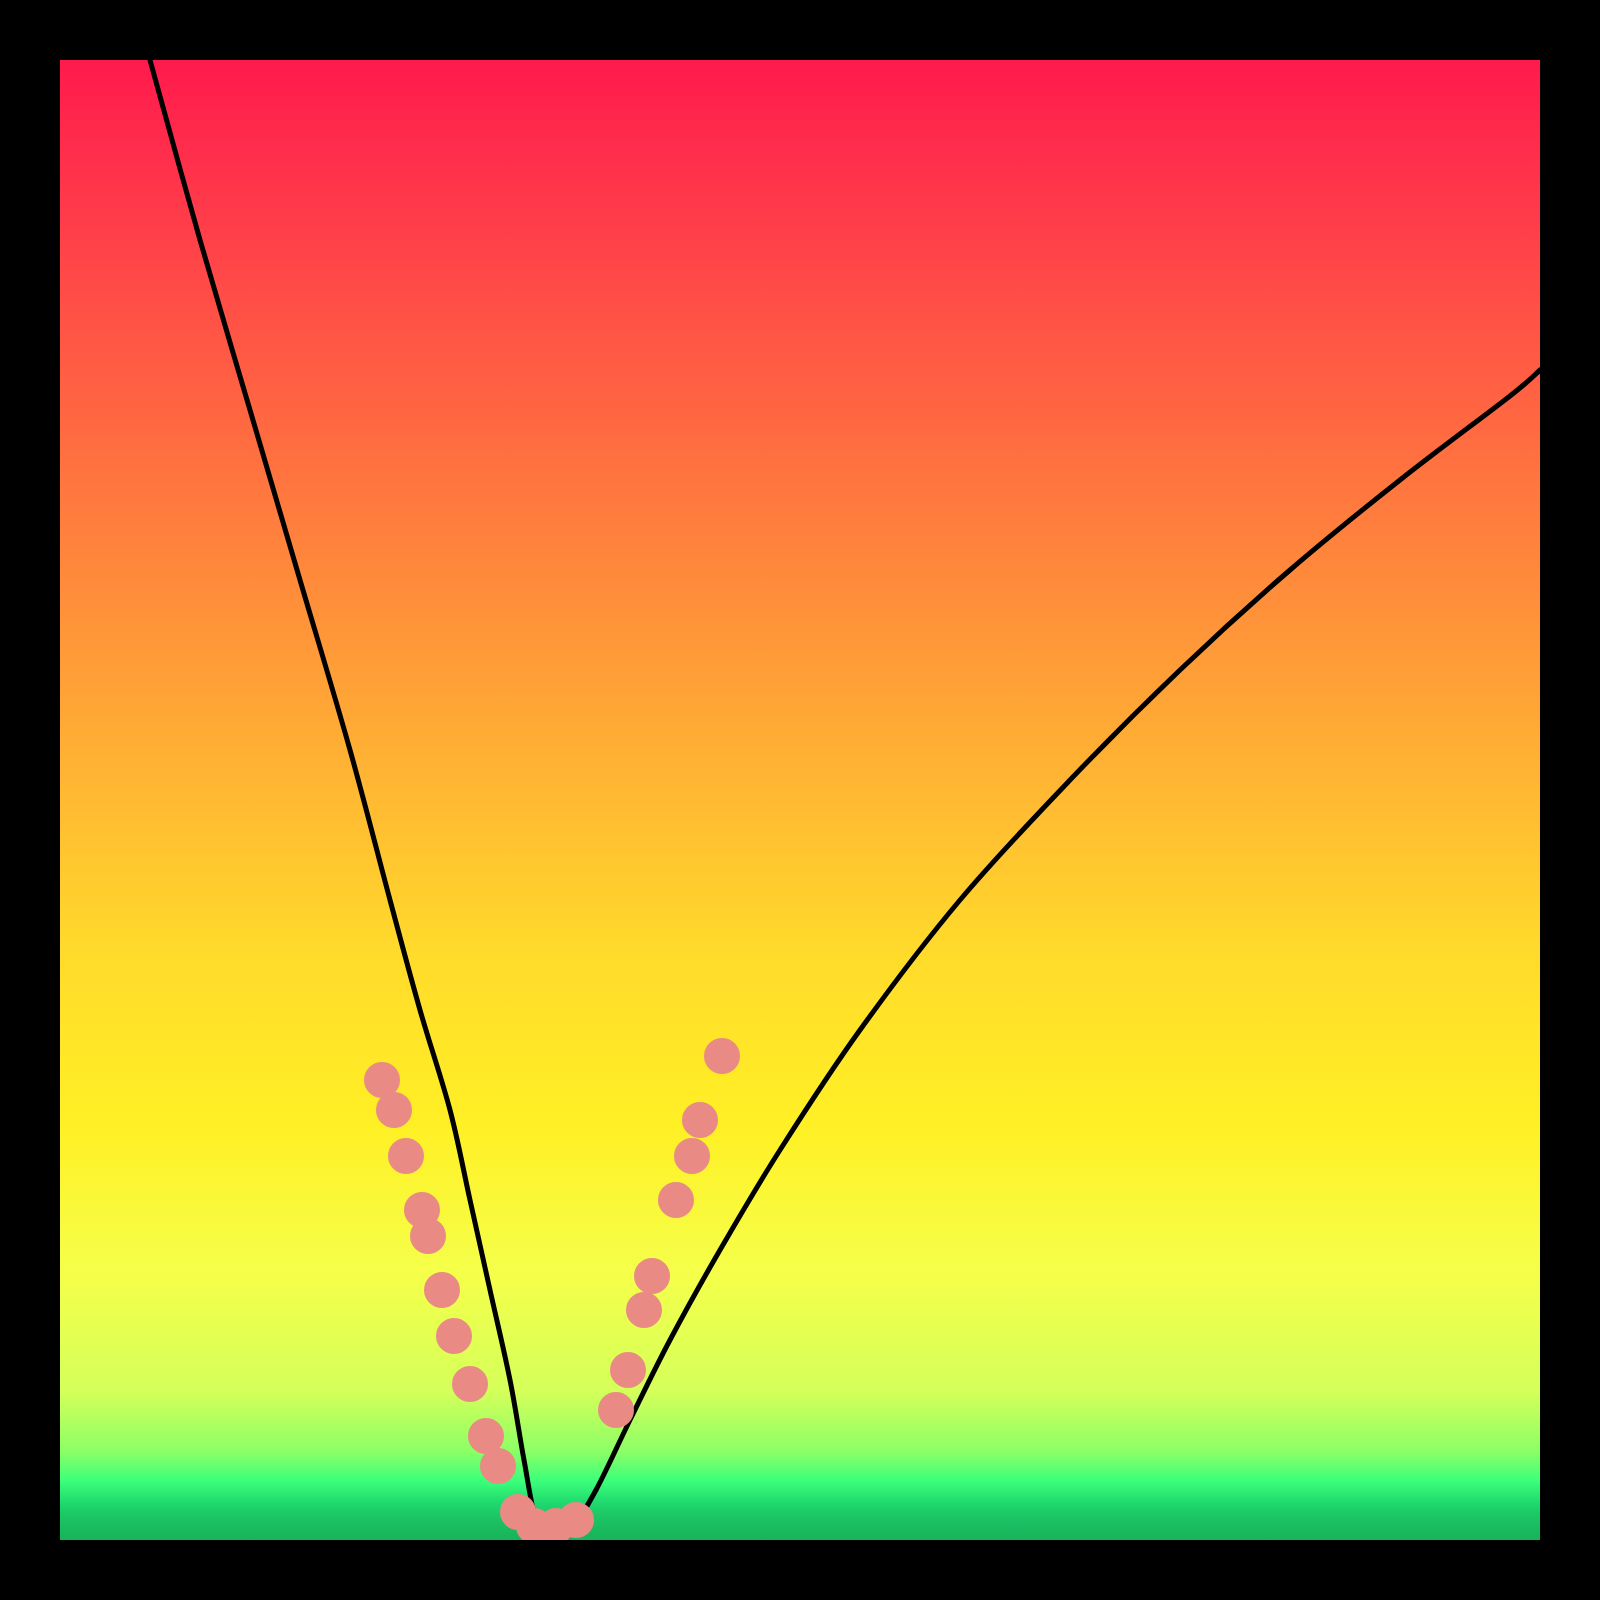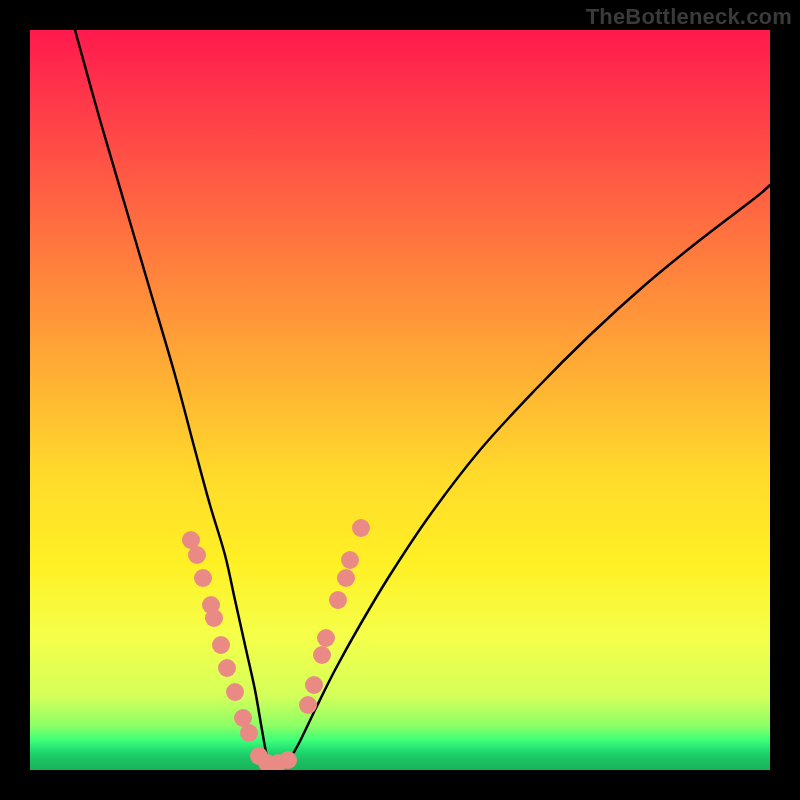--- a/index.html
+++ b/index.html
@@ -67,21 +67,20 @@
   }
   .dot {
     fill: #e98b84;
     stroke: none;
   }
 </style>
 </head>
 <body>
 
 <div class="frame">
-  <div class="watermark">TheBottleneck.com</div>
   <div class="plot-area">
     <svg class="overlay" width="740" height="740" viewBox="0 0 740 740">
       <path id="curve-path" class="curve" d="M 45 0 C 49.166666666666664 15, 61.666666666666664 60.83333333333333, 70 90 C 78.33333333333333 119.16666666666667, 86.66666666666667 146.66666666666666, 95 175 C 103.33333333333333 203.33333333333334, 111.66666666666667 231.66666666666666, 120 260 C 128.33333333333334 288.3333333333333, 137.5 318.3333333333333, 145 345 C 152.5 371.6666666666667, 159.16666666666666 398.3333333333333, 165 420 C 170.83333333333334 441.6666666666667, 175 457.5, 180 475 C 185 492.5, 190.83333333333334 509.1666666666667, 195 525 C 199.16666666666666 540.8333333333334, 201.66666666666666 555, 205 570 C 208.33333333333334 585, 211.66666666666666 600, 215 615 C 218.33333333333334 630, 222.16666666666666 645.8333333333334, 225 660 C 227.83333333333334 674.1666666666666, 229.83333333333334 688.3333333333334, 232 700 C 234.16666666666666 711.6666666666666, 235.83333333333334 724.1666666666666, 238 730 C 240.16666666666666 735.8333333333334, 242.16666666666666 734.1666666666666, 245 735 C 247.83333333333334 735.8333333333334, 251.16666666666666 738.3333333333334, 255 735 C 258.8333333333333 731.6666666666666, 263 724.1666666666666, 268 715 C 273 705.8333333333334, 278.8333333333333 692.5, 285 680 C 291.1666666666667 667.5, 297.5 654.1666666666666, 305 640 C 312.5 625.8333333333334, 320.8333333333333 610.8333333333334, 330 595 C 339.1666666666667 579.1666666666666, 348.3333333333333 563.3333333333334, 360 545 C 371.6666666666667 526.6666666666666, 385 505.8333333333333, 400 485 C 415 464.1666666666667, 432.5 440.8333333333333, 450 420 C 467.5 399.1666666666667, 486.6666666666667 379.1666666666667, 505 360 C 523.3333333333334 340.8333333333333, 541.6666666666666 322.5, 560 305 C 578.3333333333334 287.5, 596.6666666666666 270.8333333333333, 615 255 C 633.3333333333334 239.16666666666666, 651.6666666666666 224.5, 670 210 C 688.3333333333334 195.5, 713.3333333333334 177.16666666666666, 725 168 C 736.6666666666666 158.83333333333334, 737.5 157.16666666666666, 740 155"></path>
       <g id="dots">
           <circle cx="161" cy="510" r="9" class="dot"></circle>
           <circle cx="167" cy="525" r="9" class="dot"></circle>
           <circle cx="173" cy="548" r="9" class="dot"></circle>
           <circle cx="181" cy="575" r="9" class="dot"></circle>
           <circle cx="184" cy="588" r="9" class="dot"></circle>
           <circle cx="191" cy="615" r="9" class="dot"></circle>

